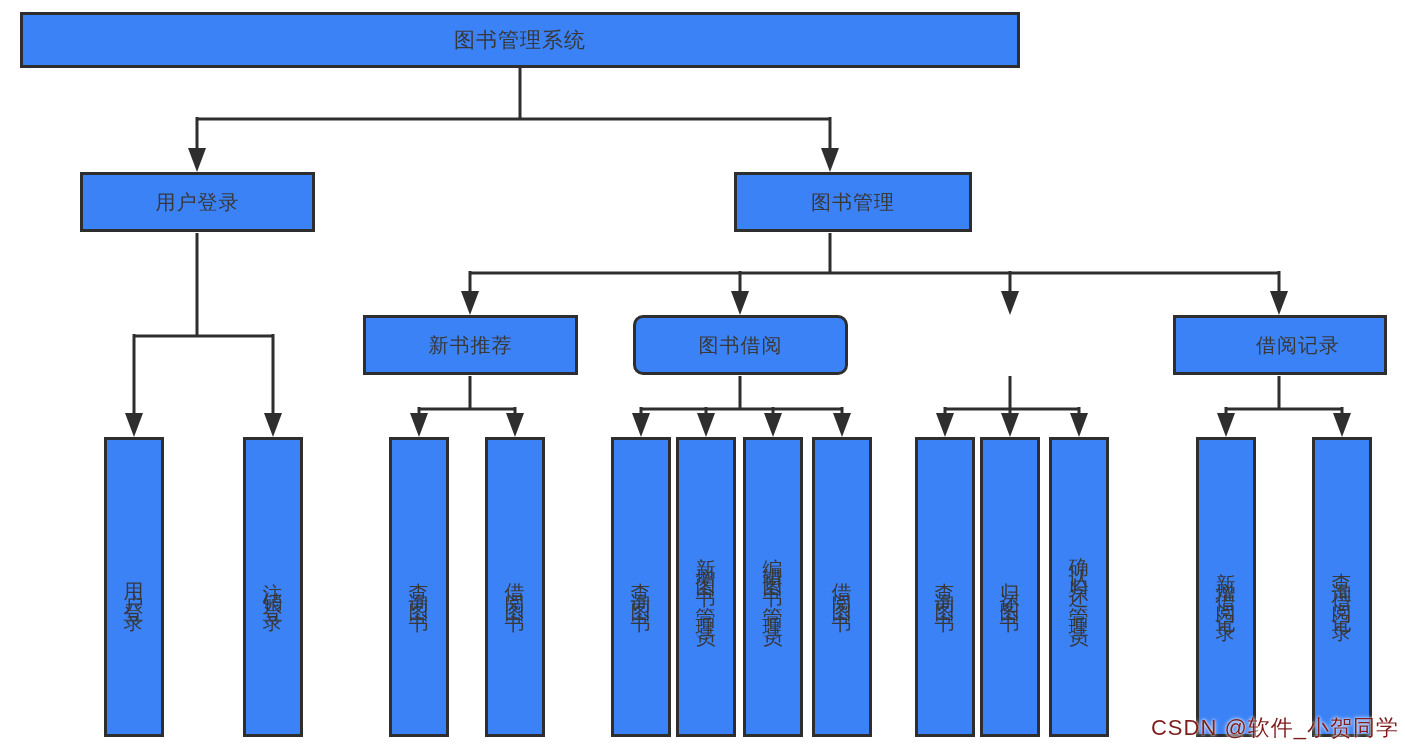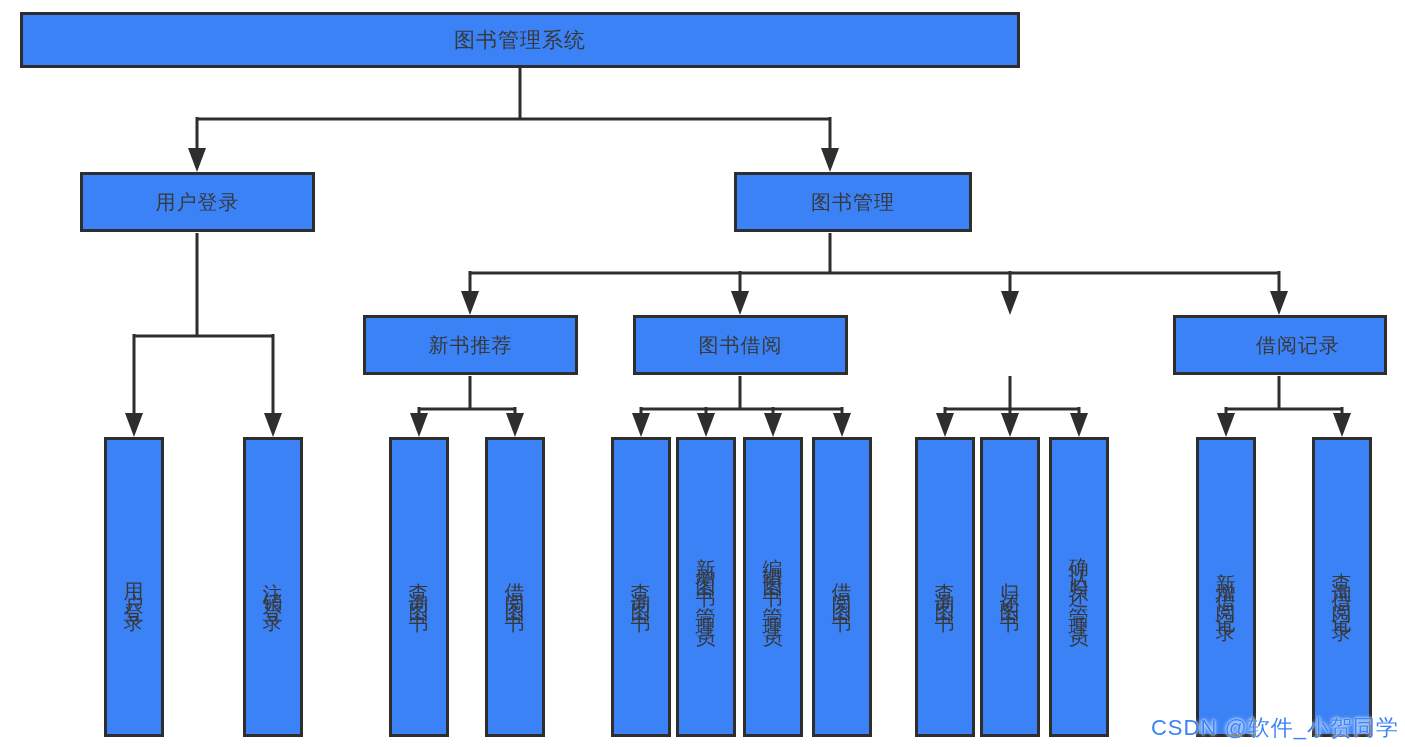--- a/index.html
+++ b/index.html
@@ -35,21 +35,21 @@
     font-size: 20px;
     letter-spacing: 1px;
     color: #383838;
     white-space: nowrap;
   }
   .root   { left: 20px;  top: 12px;  width: 1000px; height: 56px; font-size: 21px; }
   .lvl1-a { left: 80px;  top: 172px; width: 235px;  height: 60px; }
   .lvl1-b { left: 710px; top: 172px; width: 238px;  height: 60px; margin-left: 24px; }
   .lvl2   { top: 315px;  height: 60px; width: 215px; }
   .l2-1 { left: 363px; text-align: center; }
-  .l2-2 { left: 633px; }
+  .l2-2 { left: 633px; border-radius: 10px; }
   .l2-3 { left: 903px; }
   .l2-4 { left: 1173px; width: 214px; padding-left: 36px; }
   .leaf {
     top: 437px;
     height: 300px;
     width: 60px;
   }
   .leaf .vtext {
     writing-mode: vertical-lr;
     text-orientation: mixed;
@@ -69,21 +69,21 @@
   .lf-9  { left: 915px; }
   .lf-10 { left: 980px; }
   .lf-11 { left: 1049px; }
   .lf-12 { left: 1196px; }
   .lf-13 { left: 1312px; }
   .watermark {
     position: absolute;
     right: 6px;
     bottom: 4px;
     font-size: 22px;
-    color: #3b82f6;
+    color: #7f1d1d;
     text-shadow: 0 0 2px #ffffff, 0 0 4px #ffffff;
     letter-spacing: 1px;
     z-index: 5;
   }
 </style>
 </head>
 <body>
 
 <div class="canvas">
 

